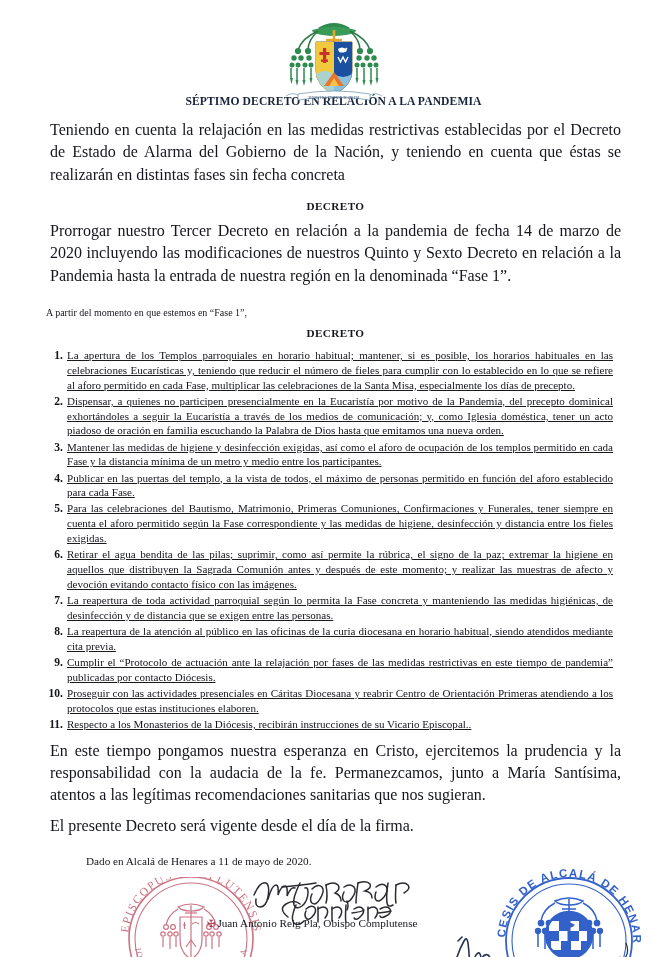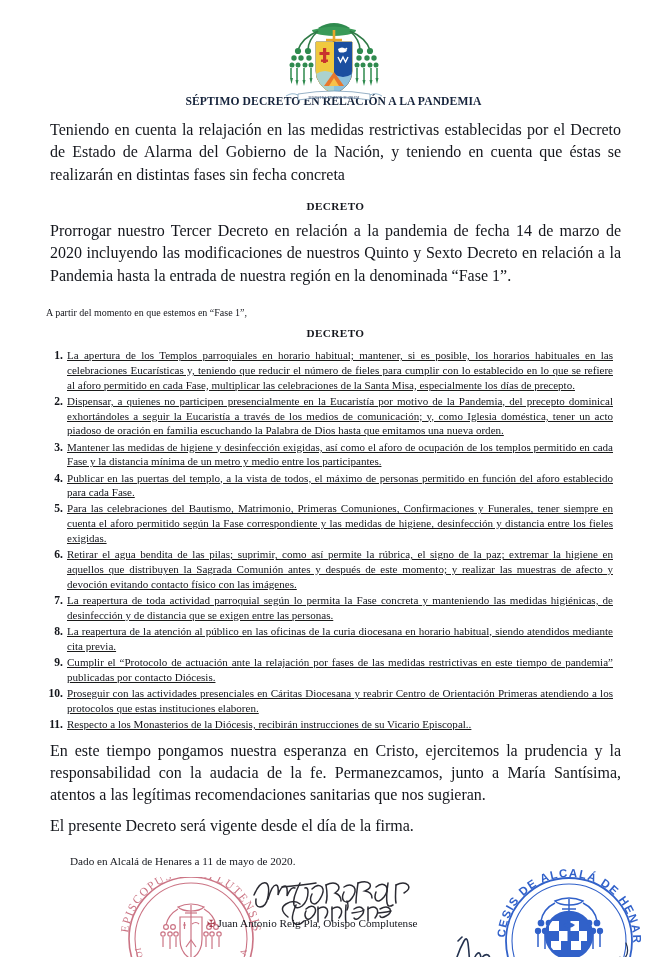--- a/index.html
+++ b/index.html
@@ -122,21 +122,21 @@
     font-size: 11.6px;
     color: #14161c;
   }
 
   
   .closing1 { margin-top: 22px; }
   .closing2 { margin-top: 16px; }
   .dateline {
     font-size: 11.2px;
     margin-top: 18px;
-    margin-left: 28px;
+    margin-left: 44px;
     color: #14161c;
   }
 
   
   .sig-zone {
     position: relative;
     height: 170px;
     margin-top: 2px;
   }
 

